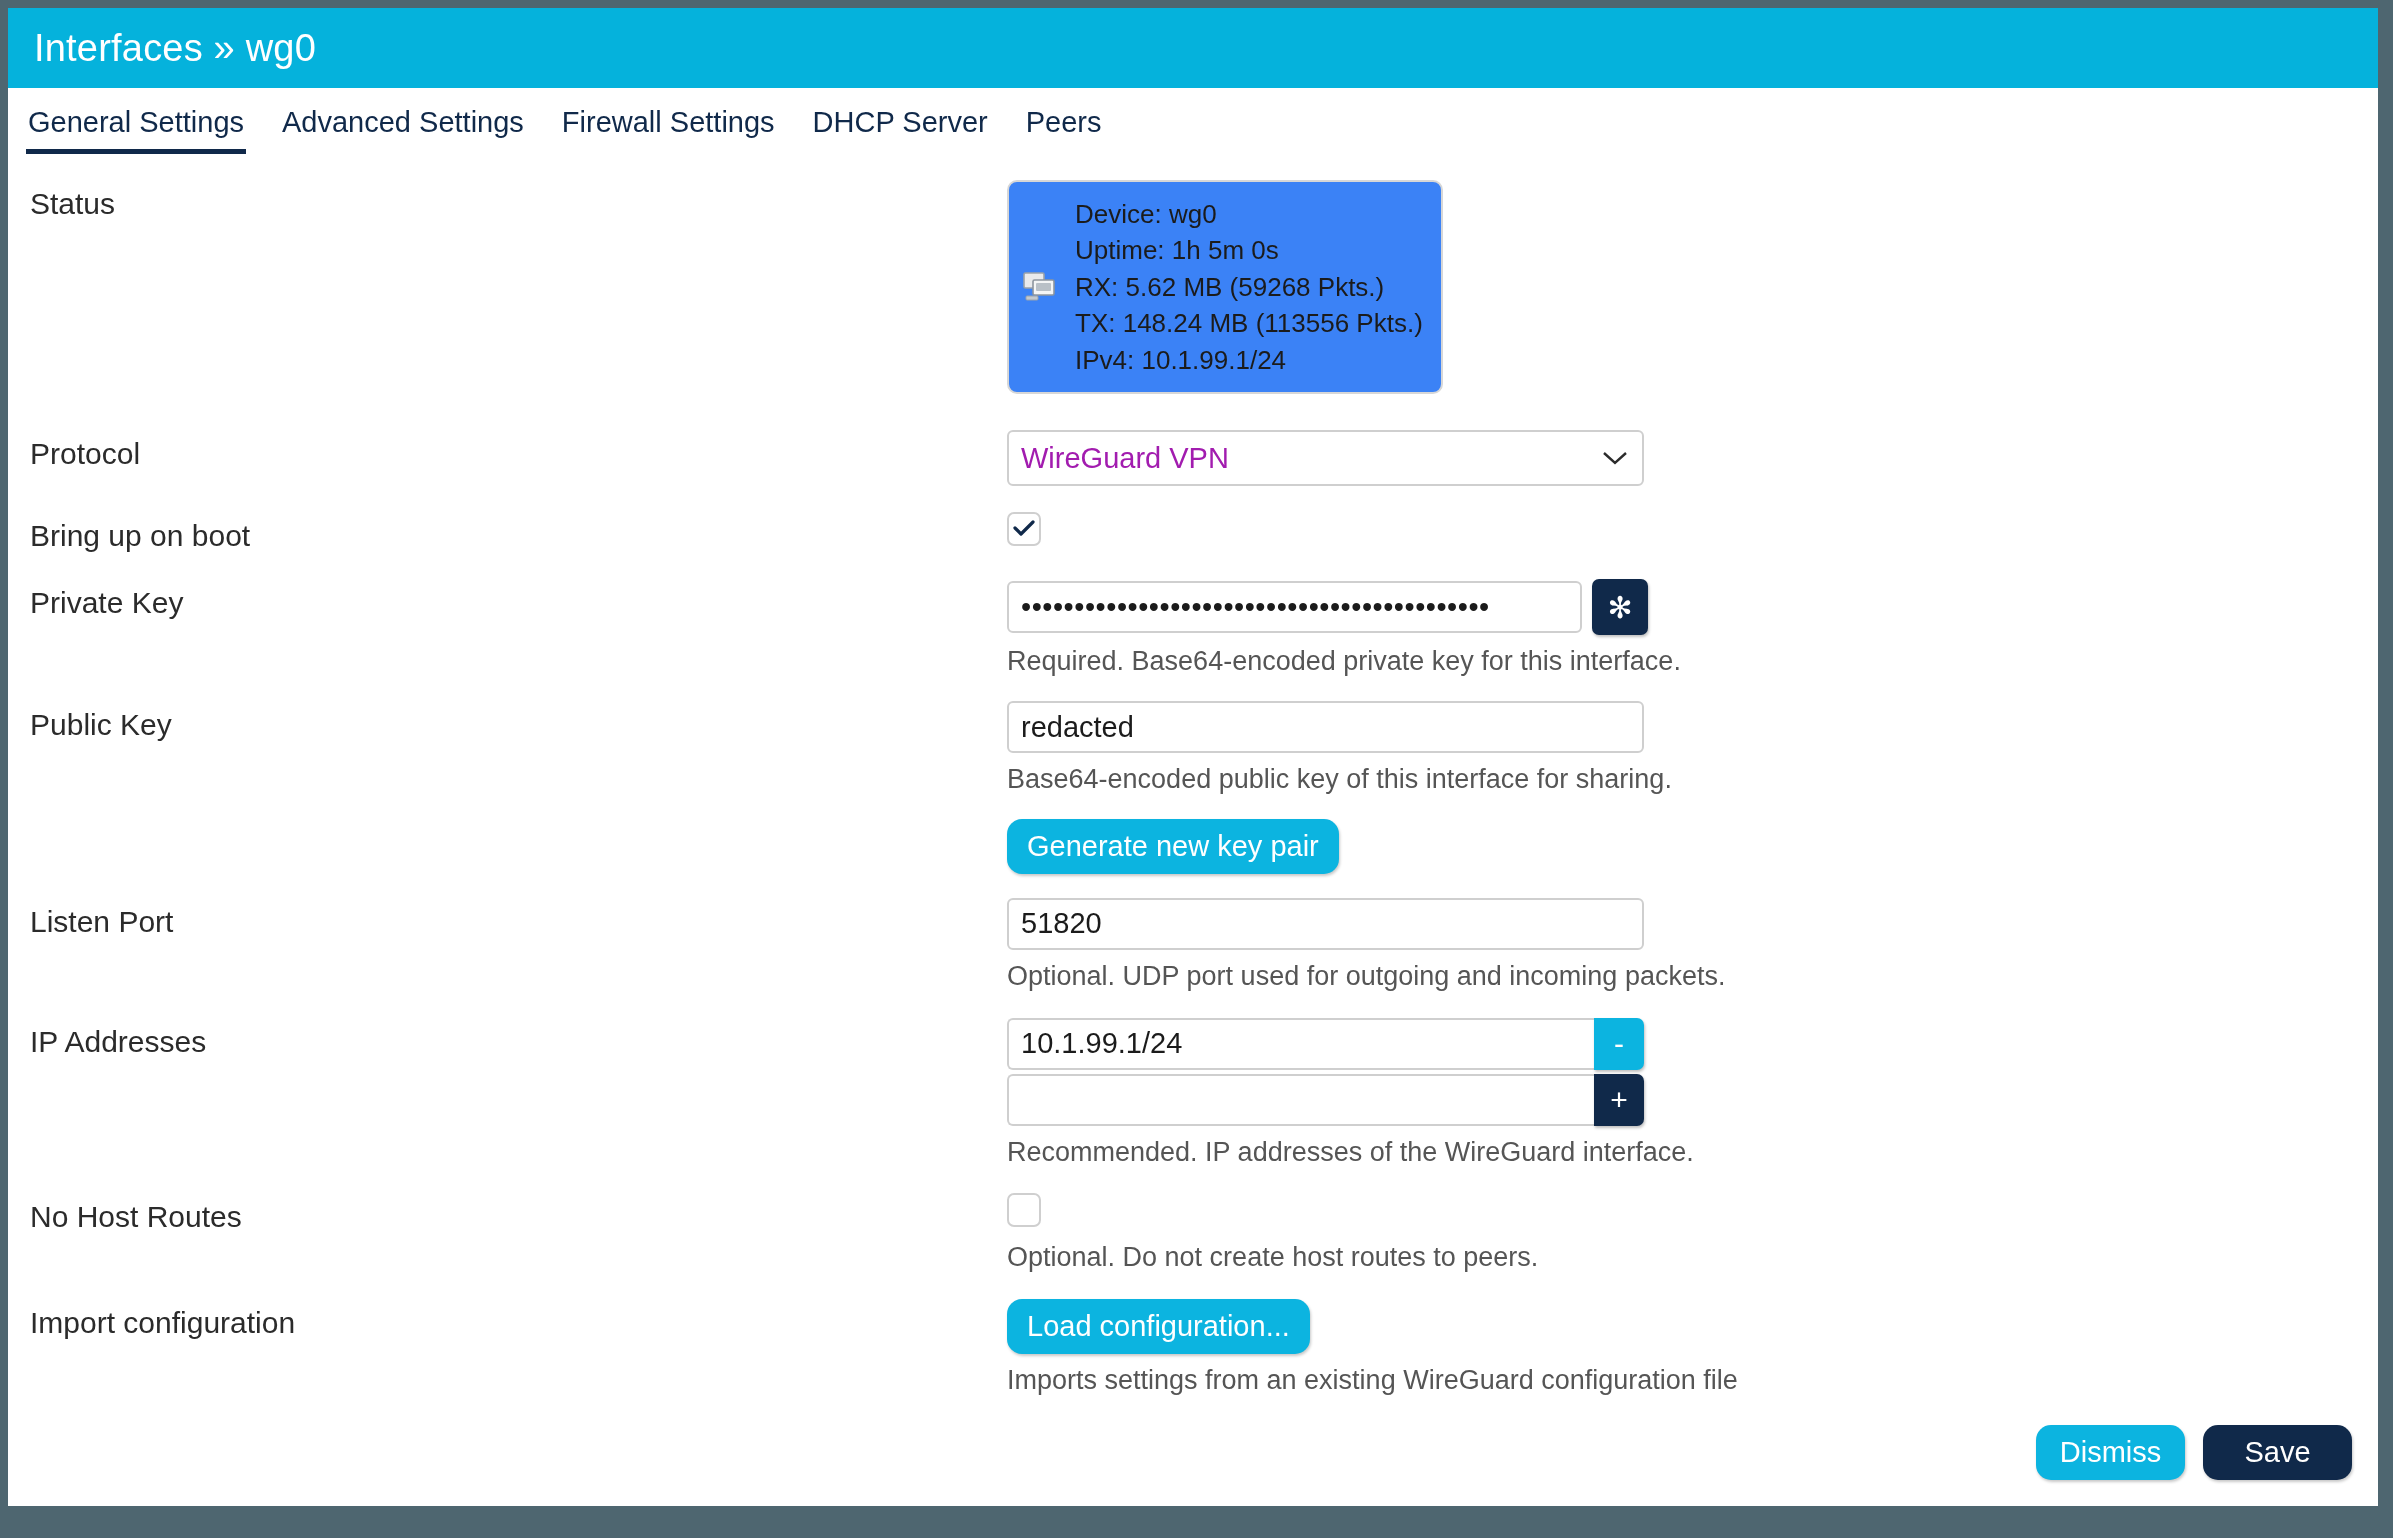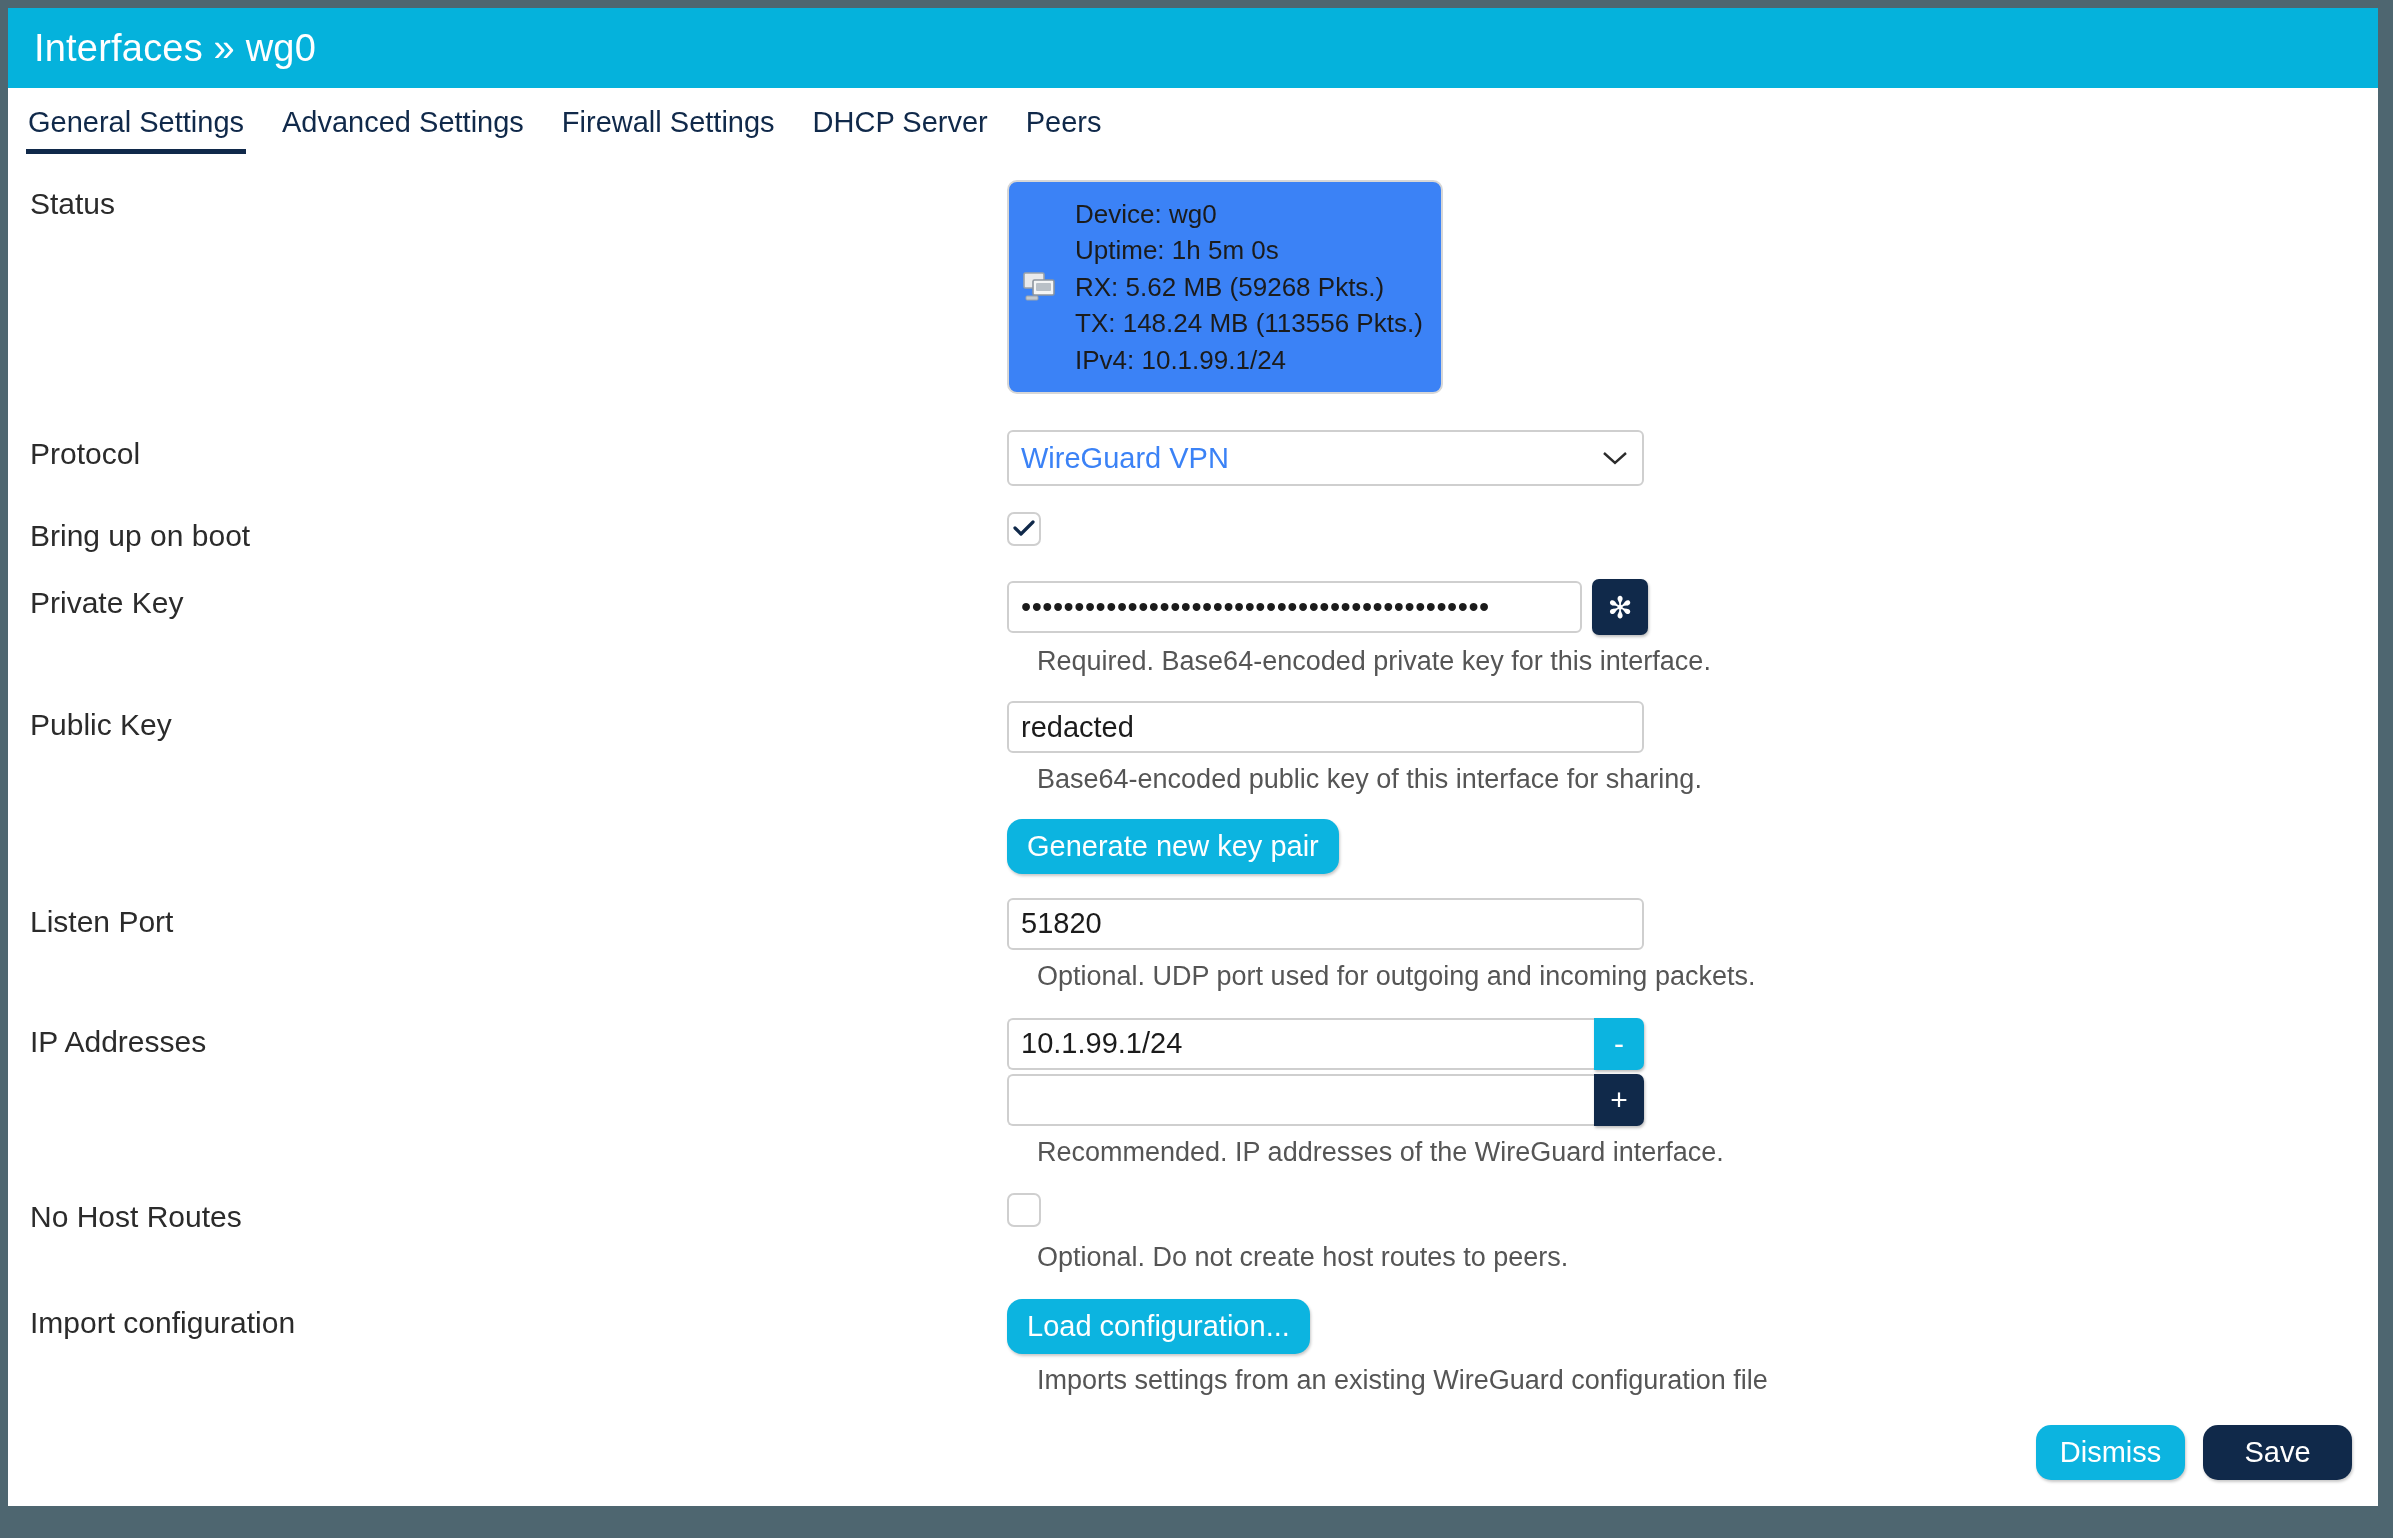--- a/index.html
+++ b/index.html
@@ -103,21 +103,21 @@
   }
   .netdev-icon { width: 34px; height: 30px; flex: none; }
 
   
   .select-wrap { position: relative; width: 637px; }
   select.ctrl {
     width: 100%;
     height: 56px;
     font-size: 29px;
     font-family: "Liberation Sans", sans-serif;
-    color: #3b82f6;
+    color: #a21caf;
     padding: 0 46px 0 12px;
     border: 2px solid #cfcfcf;
     border-radius: 6px;
     background: #fff;
     appearance: none;
     -webkit-appearance: none;
     line-height: 52px;
   }
   .select-arrow {
     position: absolute;
@@ -148,21 +148,20 @@
     align-items: center;
     justify-content: center;
     cursor: pointer;
   }
 
   .hint {
     font-size: 27px;
     color: #555555;
     margin-top: 10px;
     line-height: 1.25;
-    margin-left: 30px;
   }
 
   .btn {
     display: inline-flex;
     align-items: center;
     justify-content: center;
     border: none;
     border-radius: 15px;
     font-family: "Liberation Sans", sans-serif;
     font-size: 29px;

